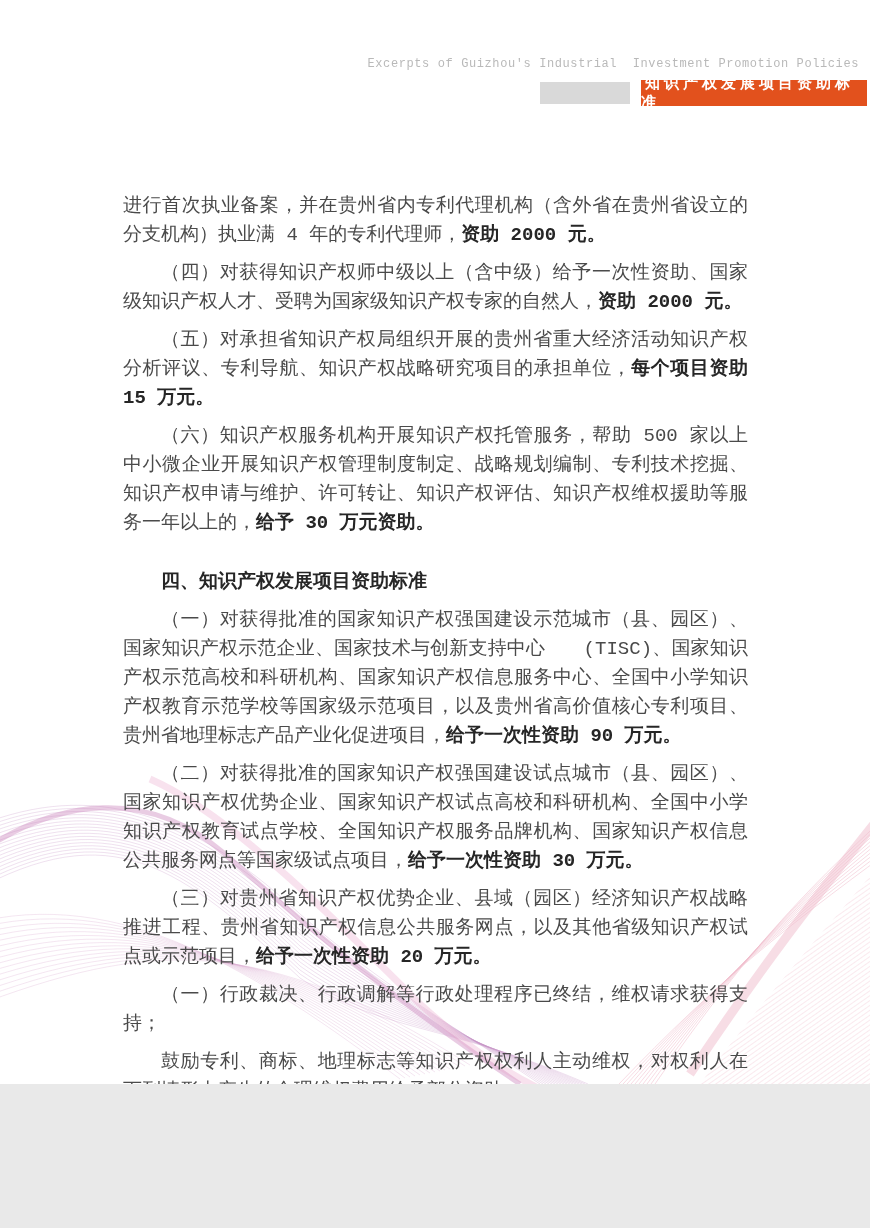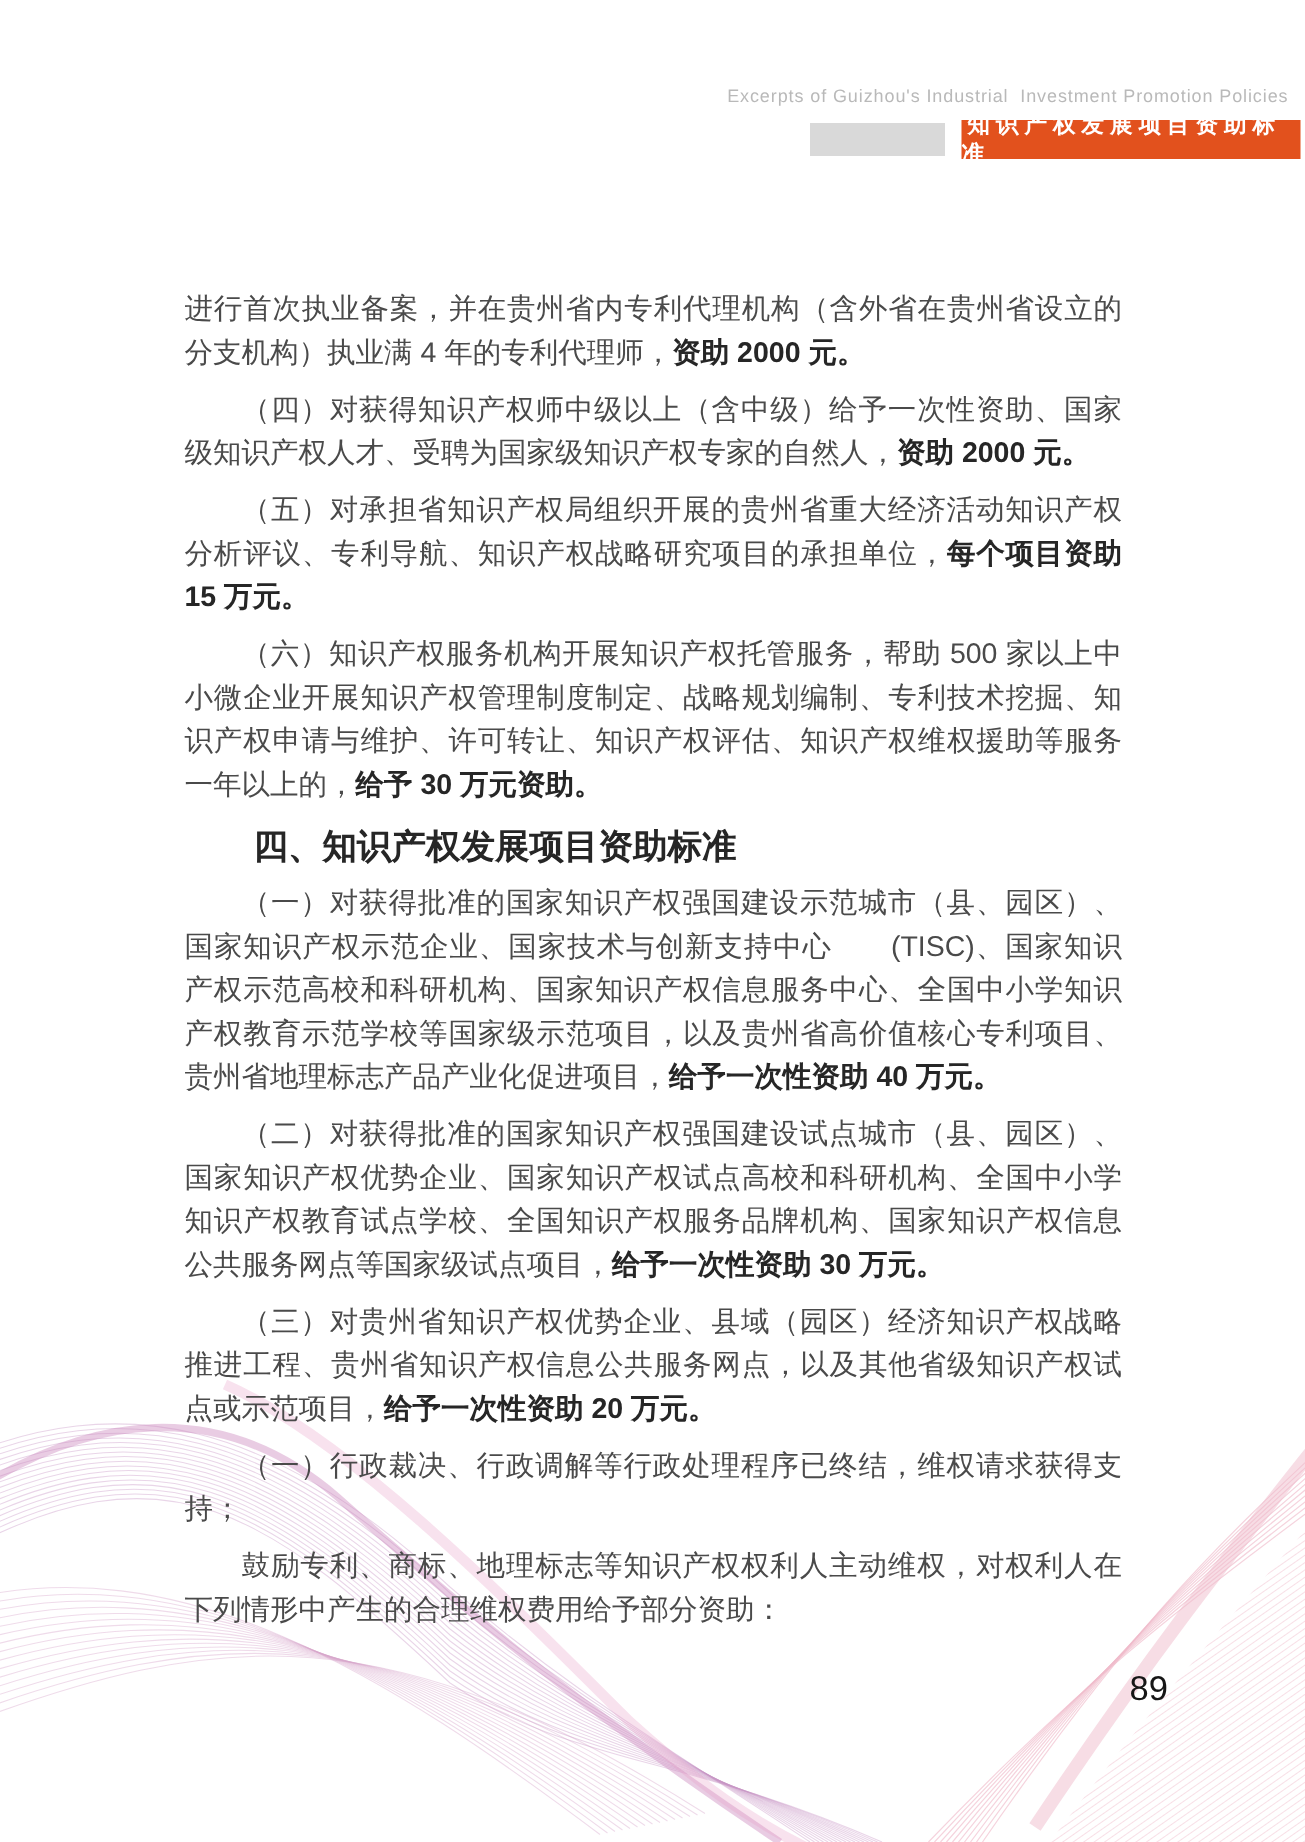--- a/index.html
+++ b/index.html
@@ -1,22 +1,22 @@
 <!DOCTYPE html>
 <html><head>
 <meta charset="utf-8">
 <style>
   html,body{margin:0;padding:0;background:#e9e9e9;}
   .page{
     position:relative;
-    width:870px;height:1228px;
+    width:870px;height:1084px;
     margin:0 auto;
     background:#ffffff;
     overflow:hidden;
-    font-family:Liberation Sans, sans-serif;
+    font-family:Liberation Mono, monospace;
   }
   
   .en-caption{
     position:absolute;top:57px;right:11px;
     font-size:12px;letter-spacing:0.6px;
     color:#b9b9b9;
     white-space:pre;
   }
   .header-row{
     position:absolute;top:80px;right:3px;
@@ -35,22 +35,22 @@
     z-index:2;
   }
   .body-para{
     font-size:19px;line-height:29px;
     margin:0 0 9px 0;
     text-align:justify;
     color:#4a4a4a;
   }
   .indent{text-indent:2em;}
   .heading{
-    font-size:23px;line-height:29px;
-    margin:12px 0 9px 0;
+    font-size:19px;line-height:29px;
+    margin:30px 0 9px 0;
     text-indent:2em;
     font-weight:700;color:#222222;
     text-align:left;
   }
   .body-para strong, .heading strong{font-weight:700;color:#262626;}
   
   .page-number{
     position:absolute;left:713px;top:1112px;
     font-size:23px;color:#161616;z-index:2;margin-left:40px;
   }
@@ -127,21 +127,21 @@
       <path d="M 890 30 C 810 130, 760 195, 690 300" fill="none" stroke="#f0bccb" stroke-width="9" opacity="0.5"></path>
       <path d="M 910 55 C 830 150, 775 210, 700 310 L 910 310 Z" fill="url(#hx)" stroke="none" opacity="0.8"></path>
     </svg>
 
   <div class="content">
       <p class="body-para"><span>进行首次执业备案，并在贵州省内专利代理机构（含外省在贵州省设立的分支机构）执业满 4 年的专利代理师，</span><strong>资助 2000 元。</strong></p>
       <p class="body-para indent"><span>（四）对获得知识产权师中级以上（含中级）给予一次性资助、国家级知识产权人才、受聘为国家级知识产权专家的自然人，</span><strong>资助 2000 元。</strong></p>
       <p class="body-para indent"><span>（五）对承担省知识产权局组织开展的贵州省重大经济活动知识产权分析评议、专利导航、知识产权战略研究项目的承担单位，</span><strong>每个项目资助 15 万元。</strong></p>
       <p class="body-para indent"><span>（六）知识产权服务机构开展知识产权托管服务，帮助 500 家以上中小微企业开展知识产权管理制度制定、战略规划编制、专利技术挖掘、知识产权申请与维护、许可转让、知识产权评估、知识产权维权援助等服务一年以上的，</span><strong>给予 30 万元资助。</strong></p>
       <p class="heading"><strong>四、知识产权发展项目资助标准</strong></p>
-      <p class="body-para indent"><span>（一）对获得批准的国家知识产权强国建设示范城市（县、园区）、国家知识产权示范企业、国家技术与创新支持中心　　(TISC)、国家知识产权示范高校和科研机构、国家知识产权信息服务中心、全国中小学知识产权教育示范学校等国家级示范项目，以及贵州省高价值核心专利项目、贵州省地理标志产品产业化促进项目，</span><strong>给予一次性资助 40 万元。</strong></p>
+      <p class="body-para indent"><span>（一）对获得批准的国家知识产权强国建设示范城市（县、园区）、国家知识产权示范企业、国家技术与创新支持中心　　(TISC)、国家知识产权示范高校和科研机构、国家知识产权信息服务中心、全国中小学知识产权教育示范学校等国家级示范项目，以及贵州省高价值核心专利项目、贵州省地理标志产品产业化促进项目，</span><strong>给予一次性资助 90 万元。</strong></p>
       <p class="body-para indent"><span>（二）对获得批准的国家知识产权强国建设试点城市（县、园区）、国家知识产权优势企业、国家知识产权试点高校和科研机构、全国中小学知识产权教育试点学校、全国知识产权服务品牌机构、国家知识产权信息公共服务网点等国家级试点项目，</span><strong>给予一次性资助 30 万元。</strong></p>
       <p class="body-para indent"><span>（三）对贵州省知识产权优势企业、县域（园区）经济知识产权战略推进工程、贵州省知识产权信息公共服务网点，以及其他省级知识产权试点或示范项目，</span><strong>给予一次性资助 20 万元。</strong></p>
       <p class="body-para indent"><span>（一）行政裁决、行政调解等行政处理程序已终结，维权请求获得支持；</span></p>
       <p class="body-para indent"><span>鼓励专利、商标、地理标志等知识产权权利人主动维权，对权利人在下列情形中产生的合理维权费用给予部分资助：</span></p>
     </div>
 
   <div class="page-number">89</div>
 
 </div>
 

